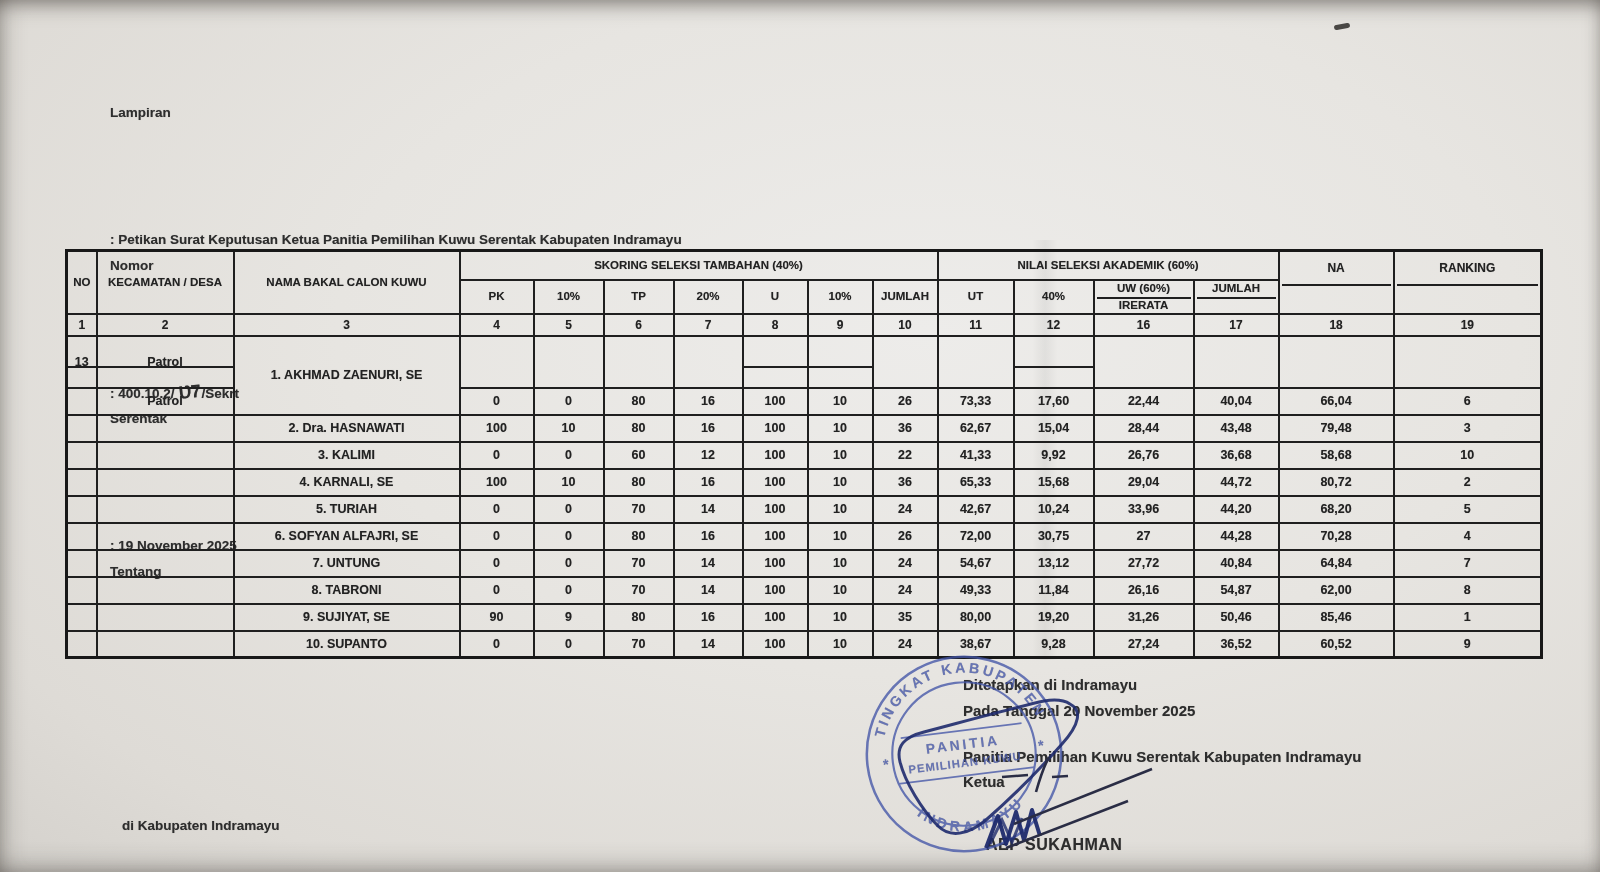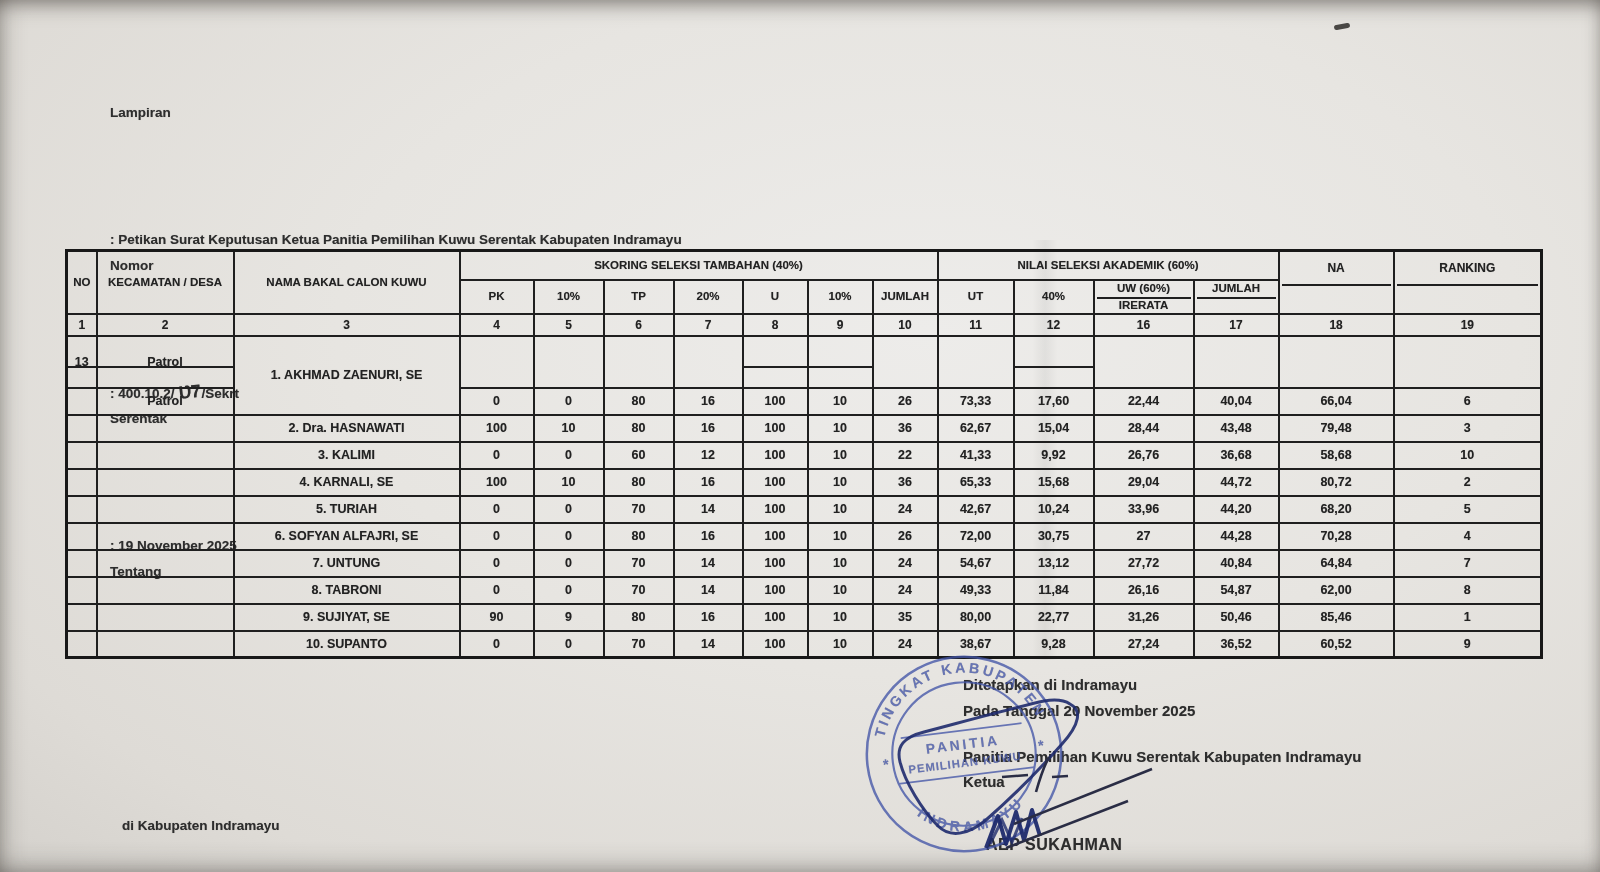--- a/index.html
+++ b/index.html
@@ -327,21 +327,21 @@
           <td class="cell-left"></td>
           <td class="cell-left">9. SUJIYAT, SE</td>
           <td>90</td>
           <td>9</td>
           <td>80</td>
           <td>16</td>
           <td>100</td>
           <td>10</td>
           <td>35</td>
           <td>80,00</td>
-          <td>22,77</td>
+          <td>19,20</td>
           <td>31,26</td>
           <td>50,46</td>
           <td>85,46</td>
           <td>1</td>
         </tr>
         <tr>
           <td></td>
           <td class="cell-left"></td>
           <td class="cell-left">10. SUPANTO</td>
           <td>0</td>

